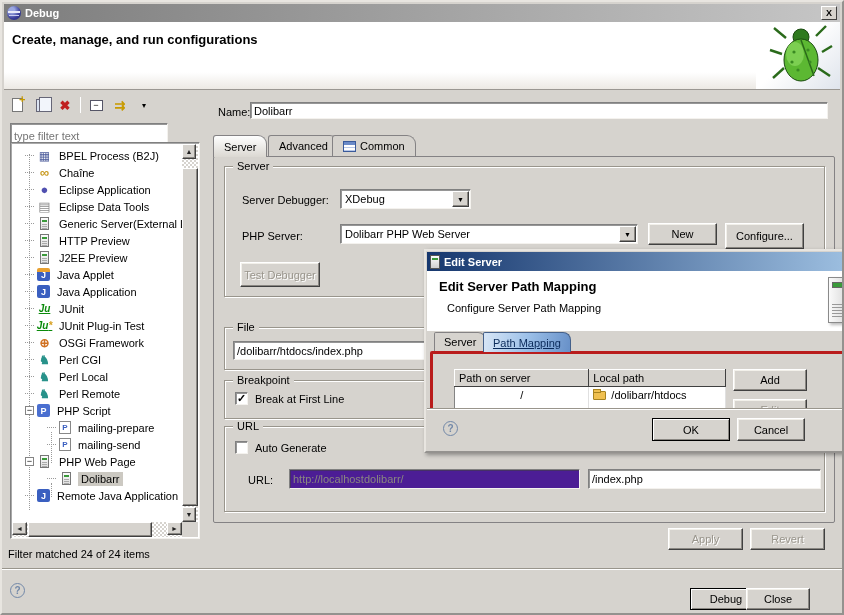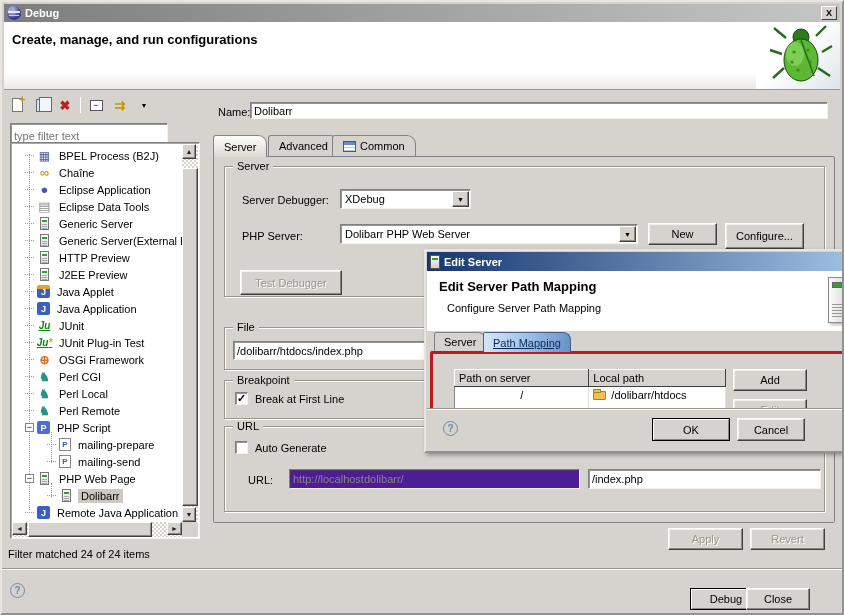--- a/index.html
+++ b/index.html
@@ -224,25 +224,20 @@
           <span class="tlabel">Eclipse Application</span>
         </div>
         <div class="trow">
           <span class="stub"></span>
           <span class="ic ic-datatools">▤</span>
           <span class="tlabel">Eclipse Data Tools</span>
         </div>
         <div class="trow">
           <span class="stub"></span>
           <span class="ic ic-server"></span>
-          <span class="tlabel">Generic Server</span>
-        </div>
-        <div class="trow">
-          <span class="stub"></span>
-          <span class="ic ic-server"></span>
           <span class="tlabel">Generic Server(External La</span>
         </div>
         <div class="trow">
           <span class="stub"></span>
           <span class="ic ic-server"></span>
           <span class="tlabel">HTTP Preview</span>
         </div>
         <div class="trow">
           <span class="stub"></span>
           <span class="ic ic-server"></span>
@@ -357,21 +352,21 @@
     <span class="cv">XDebug</span>
     <span class="cb">▼</span>
   </div>
   <span class="lab" style="left:240px;top:228px">PHP Server:</span>
   <div class="combo" style="left:338px;top:222px;width:298px;height:20px">
     <span class="cv">Dolibarr PHP Web Server</span>
     <span class="cb">▼</span>
   </div>
   <div class="btn" style="left:646px;top:221px;width:69px;height:22px">New</div>
   <div class="btn" style="left:723px;top:221px;width:79px;height:26px">Configure...</div>
-  <div class="btn disabled" style="left:238px;top:268px;width:102px;height:25px">Test Debugger</div>
+  <div class="btn disabled" style="left:238px;top:260px;width:80px;height:25px">Test Debugger</div>
 
   <div class="grp" style="left:222px;top:325px;width:601px;height:43px">
     <span class="glabel">File</span>
   </div>
   <input class="fld" style="left: 231px; top: 339px; width: 584px; height: 19px;" value="/dolibarr/htdocs/index.php">
 
   <div class="grp" style="left:222px;top:378px;width:601px;height:39px">
     <span class="glabel">Breakpoint</span>
   </div>
   <span class="cbx" style="left:233px;top:390px">✓</span>

